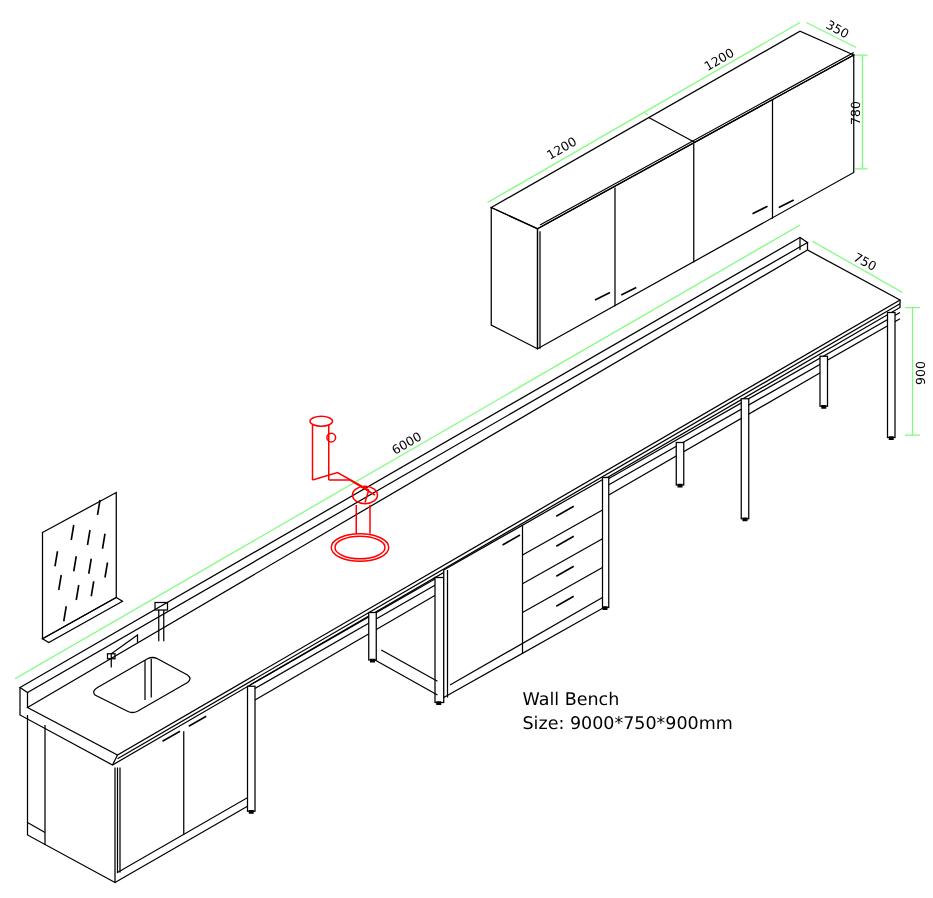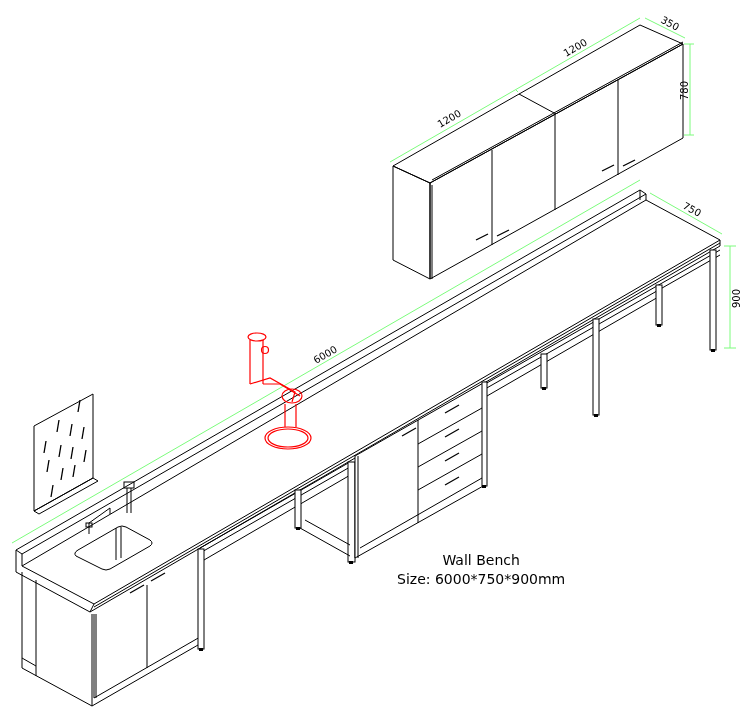--- a/index.html
+++ b/index.html
@@ -4,22 +4,22 @@
   <style>
     html, body { margin: 0; padding: 0; background: #ffffff; }
     body { width: 746px; height: 718px; overflow: hidden; position: relative; }
     #drawing { position: absolute; left: 0; top: 0; width: 746px; height: 718px; }
     .ln { stroke: #000000; stroke-width: 1; fill: none; }
     .ln2 { stroke: #000000; stroke-width: 1.3; fill: none; }
     .fillw { fill: #ffffff; stroke: #000000; stroke-width: 1; }
     .dim { stroke: #7CFC7C; stroke-width: 1; fill: none; }
     .red { stroke: #ff0000; stroke-width: 1.2; fill: none; }
     .dimtxt { font-family: "DejaVu Sans", sans-serif; font-size: 10px; fill: #000000; }
-    .note { position: absolute; left: 397px; top: 551px; font-family: "DejaVu Sans", sans-serif;
-            font-size: 14px; line-height: 19px; color: #000000; text-align: center; }
+    .note { position: absolute; left: 418px; top: 551px; font-family: "DejaVu Sans", sans-serif;
+            font-size: 14px; line-height: 19px; color: #000000; }
     .note div { white-space: pre; }
     .foot { fill: #000; }
   </style>
 </head>
 <body>
 
 <svg id="drawing" viewBox="0 0 746 718" xmlns="http://www.w3.org/2000/svg">
 
   <g>
 
@@ -185,14 +185,14 @@
     <path class="ln2" d="M402,436 l14,-8"></path>
     <path class="ln2" d="M445,413 l14,-8"></path>
     <path class="ln2" d="M445,437 l14,-8"></path>
     <path class="ln2" d="M445,461 l14,-8"></path>
     <path class="ln2" d="M445,485 l14,-8"></path>
   </g>
 </svg>
 
 <div class="note">
   <div>Wall Bench</div>
-  <div>Size: 6000*750*900mm</div>
+  <div>Size: 9000*750*900mm</div>
 </div>
 
 </body></html>

